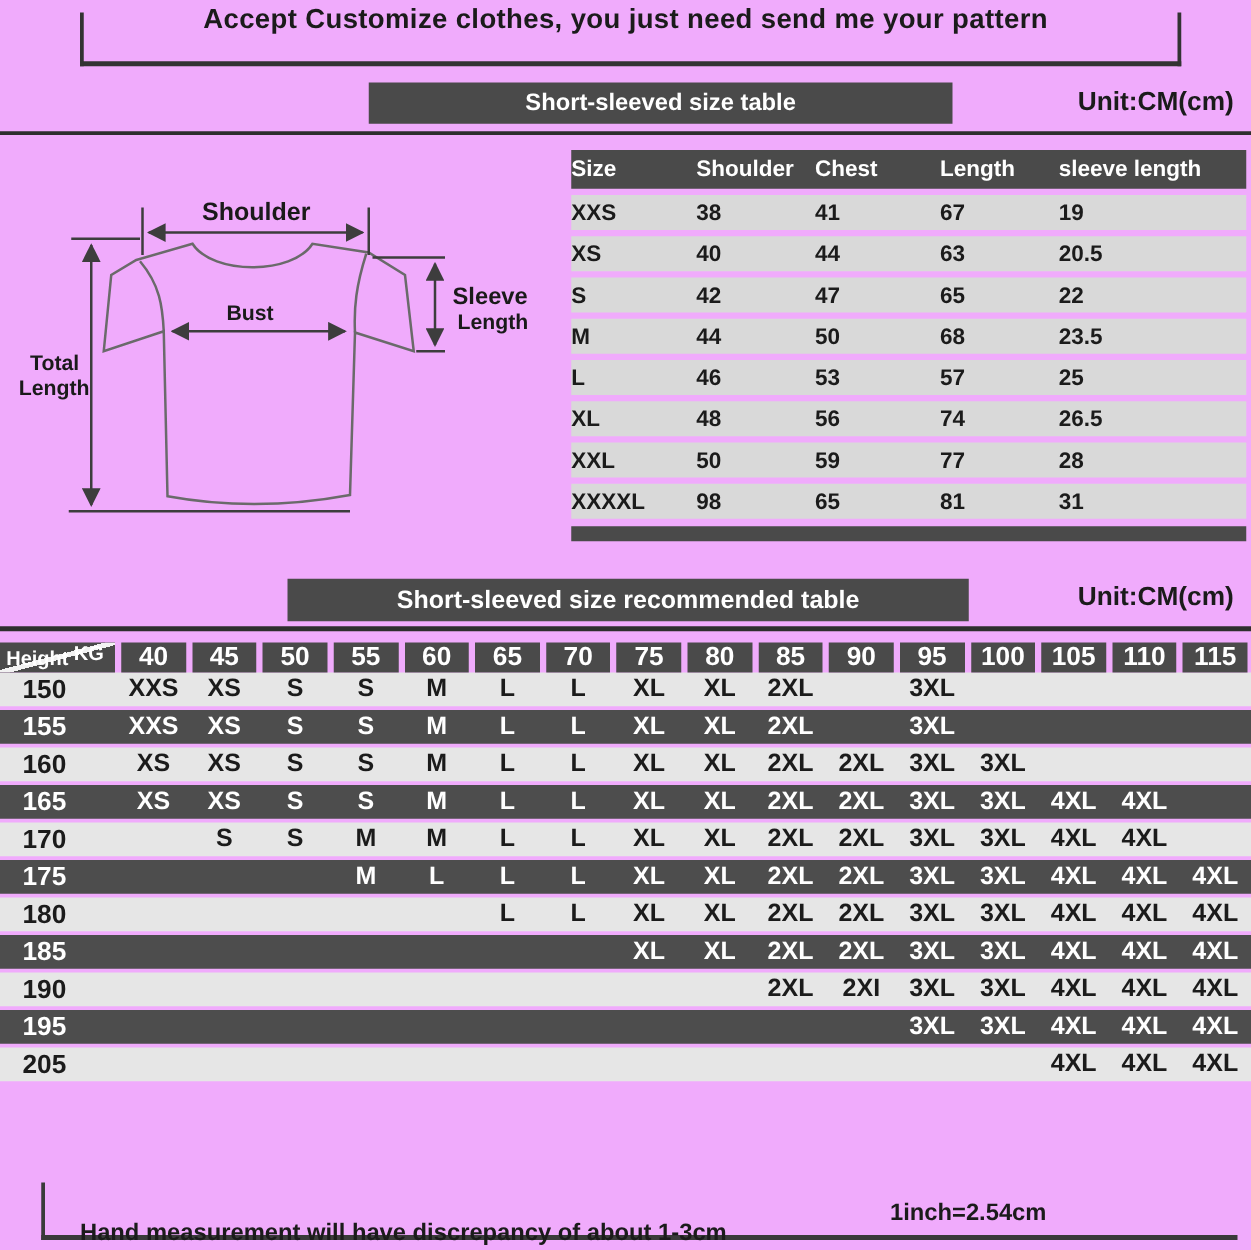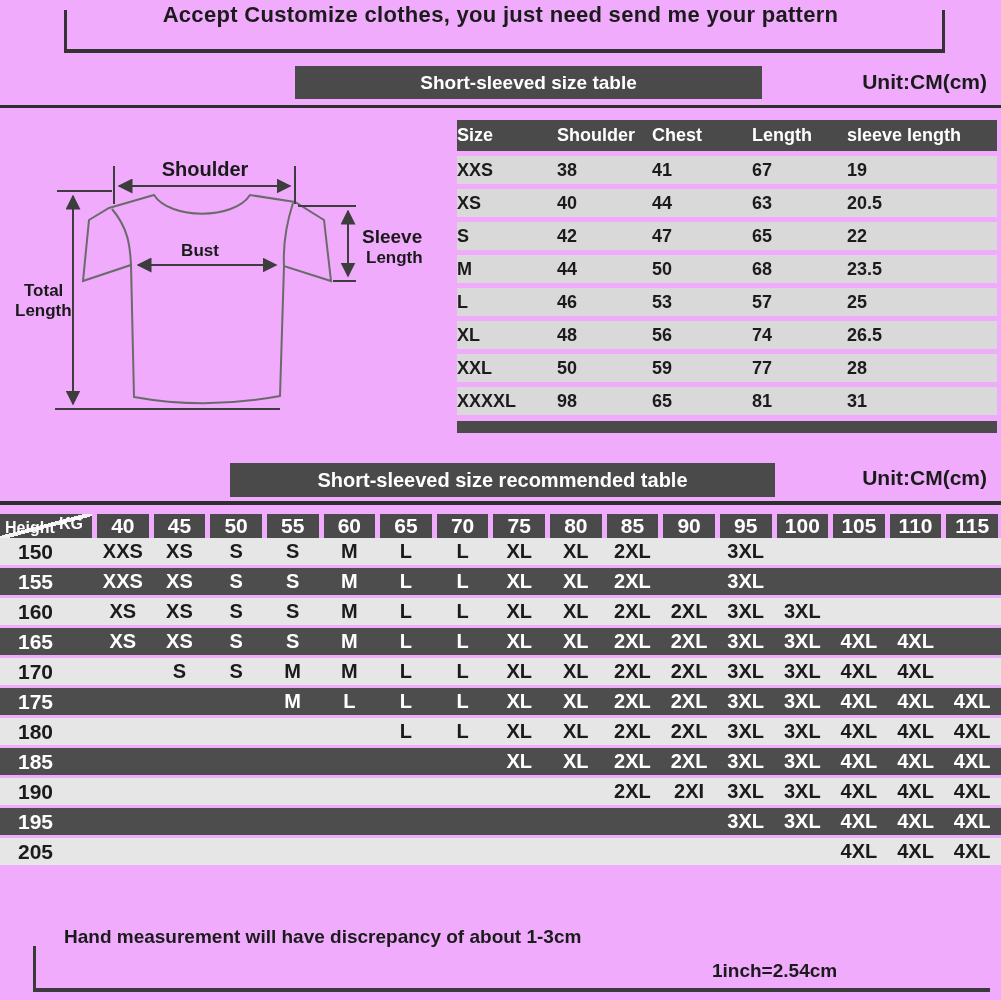--- a/index.html
+++ b/index.html
@@ -72,21 +72,21 @@
   .mx-row{display:grid;grid-template-columns:92px repeat(16,1fr);column-gap:5px;
     height:27px;margin-bottom:3px;align-items:center;padding-right:3px;}
   .mx-row.light{background:var(--row-light);color:var(--ink);}
   .mx-row.dark{background:var(--row-dark);color:#fff;}
   .mx-label{font-size:21px;font-weight:bold;padding-left:18px;}
   .mx-cell{font-size:20px;font-weight:bold;text-align:center;}
 
   
   .ftr-bracket{position:absolute;left:33px;top:946px;width:957px;height:46px;
     border-left:3px solid #3a3a3a;border-bottom:4px solid #3a3a3a;}
-  .ftr-note{position:absolute;left:64px;top:926px;font-size:19px;font-weight:bold;}
+  .ftr-note{position:absolute;left:64px;top:976px;font-size:19px;font-weight:bold;}
   .ftr-conv{position:absolute;left:712px;top:960px;font-size:19px;font-weight:bold;}
 </style>
 </head>
 <body>
 
 <div class="page">
 
   <div class="hdr-line hdr-line1">Accept Customize clothes, you just need send me your pattern</div>
   <div class="hdr-bracket"></div>
 

